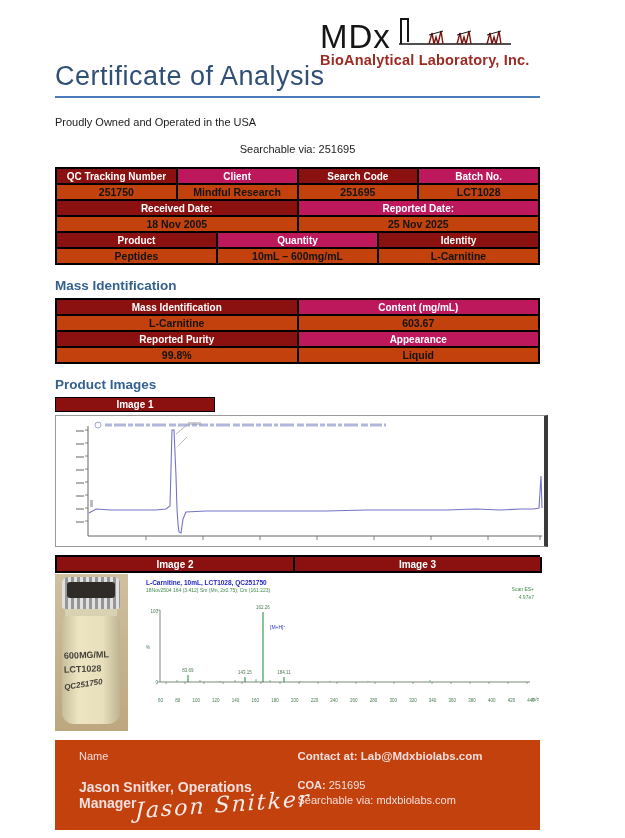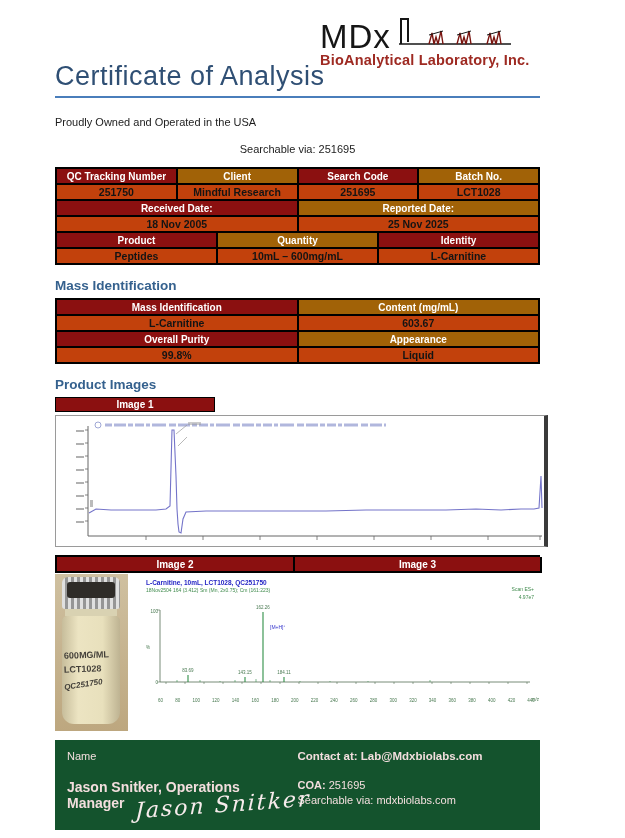--- a/index.html
+++ b/index.html
@@ -22,21 +22,21 @@
 
   
   .tbl{width:485px;border-left:2px solid #000;border-top:2px solid #000;box-sizing:border-box;}
   .trow{display:grid;}
   .r4{grid-template-columns:repeat(4,1fr);}
   .r2{grid-template-columns:repeat(2,1fr);}
   .r3{grid-template-columns:repeat(3,1fr);}
   .cell{border-right:2px solid #000;border-bottom:2px solid #000;height:14px;
         display:flex;align-items:center;justify-content:center;font-weight:bold;}
   .hred{background:#8b1010;color:#fff;font-size:10px;}
-  .hblk{background:#a16207;color:#fff;font-size:10px;}
+  .hblk{background:#be185d;color:#fff;font-size:10px;}
   .val{background:#c2410c;color:#141414;font-size:10.5px;}
   .sec-h{margin:13px 0 5px 0;font-size:13.5px;font-weight:bold;color:#35618e;}
 
   
   .img1bar{margin-top:4px;width:158px;height:13px;background:#8b1010;border:1px solid #000;
            color:#fff;font-weight:bold;font-size:10px;display:flex;align-items:center;justify-content:center;}
   .chromo{margin-top:3px;width:493px;height:132px;border:1px solid #9a9a9a;border-right:4px solid #3a3a3a;
           background:#fff;box-sizing:border-box;position:relative;}
   .img23{margin-top:8px;width:485px;}
   .img23 .trow{grid-template-columns:238px 247px;}
@@ -58,22 +58,22 @@
   .spectrum{flex:1;height:160px;position:relative;background:#fff;margin-left:2px;}
   .sp-title{position:absolute;left:16px;top:5px;font-size:6.5px;font-weight:bold;color:#2424c4;}
   .sp-sub{position:absolute;left:16px;top:13px;font-size:5px;color:#3f8a4c;}
   .sp-scan{position:absolute;right:6px;top:12px;text-align:right;font-size:5px;color:#3f8a4c;line-height:1.5;}
   .sp-svg{position:absolute;left:0;top:22px;width:410px;height:108px;}
   .mz-ticks{position:absolute;left:28px;top:124px;width:377px;display:flex;justify-content:space-between;}
   .mz-ticks span{font-size:4.5px;color:#4a7a52;}
   .mz-label{position:absolute;right:1px;top:123px;font-size:4.5px;color:#4a7a52;}
 
   
-  .footer{margin-top:6px;width:485px;height:90px;background:#14532d;color:#f3dede;
-          display:grid;grid-template-columns:1fr 1fr;box-sizing:border-box;padding:10px 12px;position:relative;}
+  .footer{margin-top:6px;width:485px;height:90px;background:#c2410c;color:#f3dede;
+          display:grid;grid-template-columns:1fr 1fr;box-sizing:border-box;padding:10px 24px;position:relative;}
   .f-name{font-size:11px;}
   .f-person{font-size:14px;font-weight:bold;margin-top:17px;}
   .f-sig{position:absolute;left:80px;top:52px;font-family:"DejaVu Serif",serif;font-style:italic;
          font-size:22px;color:#f7ecec;transform:rotate(-4deg) skewX(-6deg);letter-spacing:2px;}
   .f-contact{font-size:11.5px;font-weight:bold;}
   .f-coa{font-size:11px;margin-top:17px;}
   .f-coa b{font-weight:bold;}
   .f-search{font-size:11px;margin-top:3px;}
 </style>
 </head>
@@ -144,21 +144,21 @@
   <div class="tbl">
     <div class="trow r2">
       <div class="cell hred">Mass Identification</div>
       <div class="cell hblk">Content (mg/mL)</div>
     </div>
     <div class="trow r2">
       <div class="cell val">L-Carnitine</div>
       <div class="cell val">603.67</div>
     </div>
     <div class="trow r2">
-      <div class="cell hred">Overall Purity</div>
+      <div class="cell hred">Reported Purity</div>
       <div class="cell hblk">Appearance</div>
     </div>
     <div class="trow r2">
       <div class="cell val">99.8%</div>
       <div class="cell val">Liquid</div>
     </div>
   </div>
 
   <div class="sec-h">Product Images</div>
   <div class="img1bar">Image 1</div>

